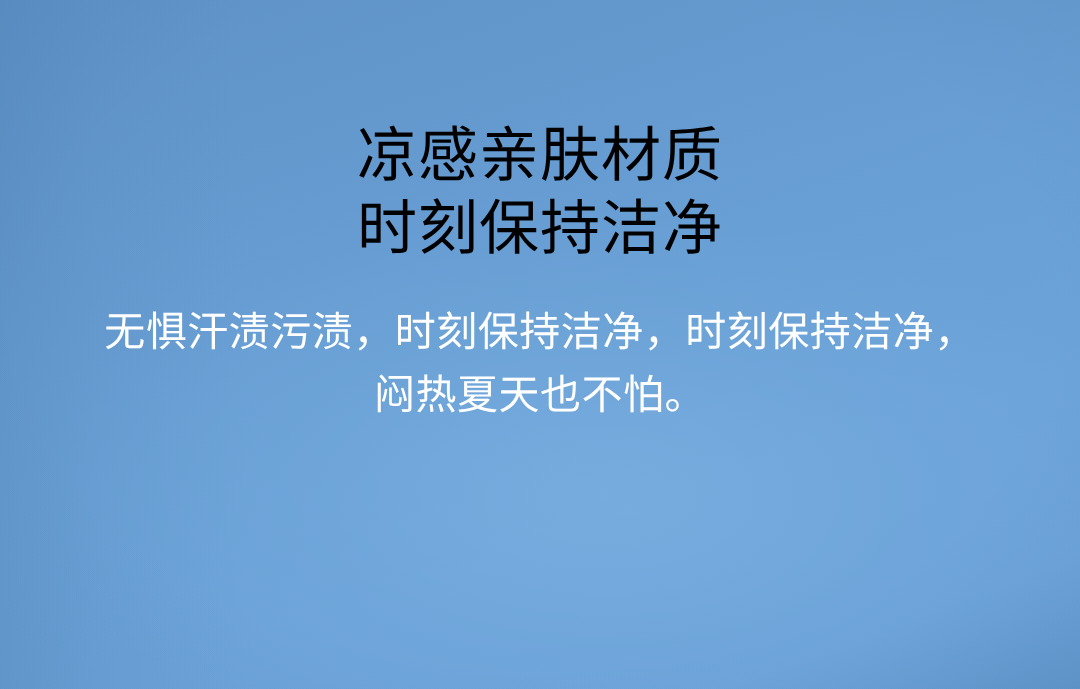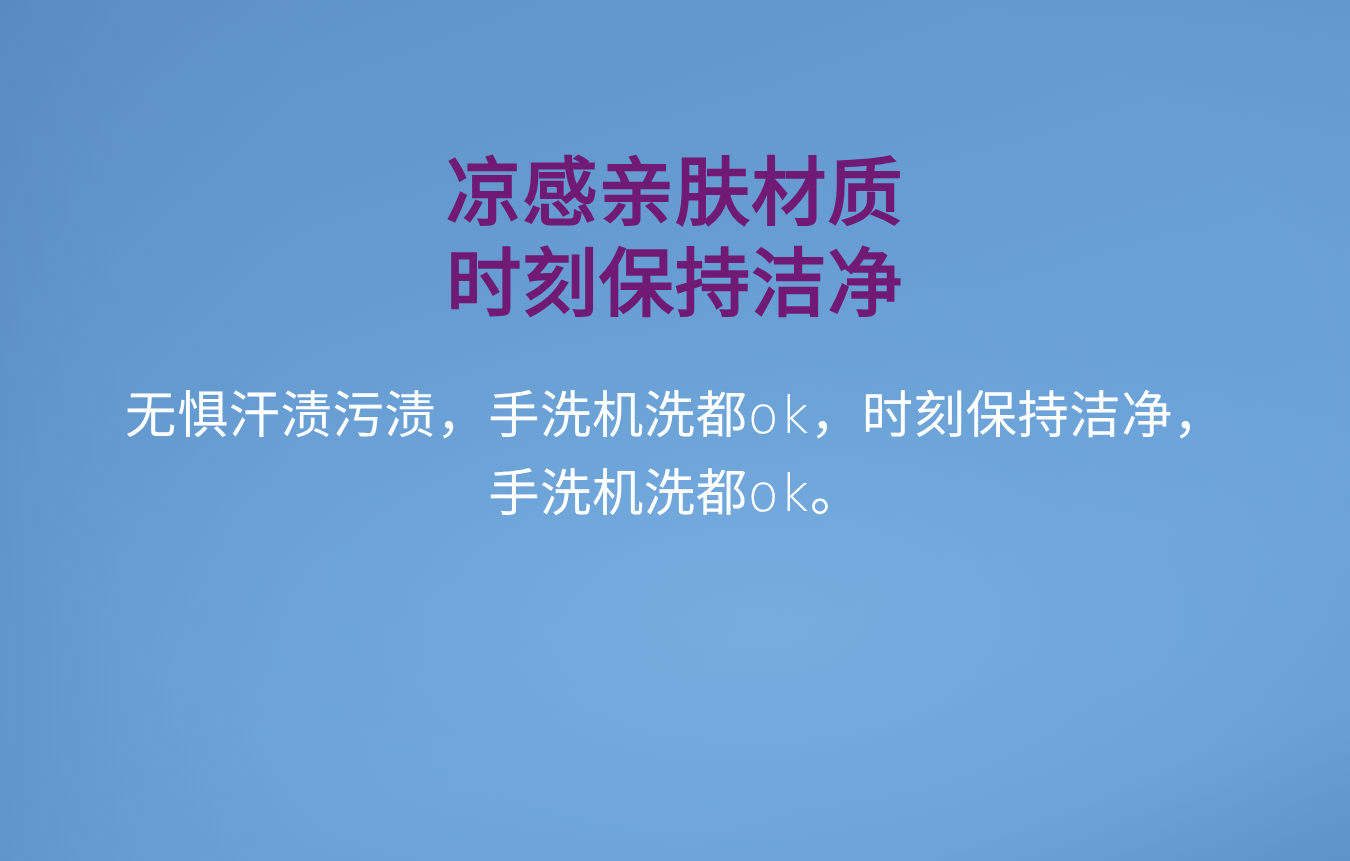--- a/index.html
+++ b/index.html
@@ -75,22 +75,22 @@
     left: 0;
     top: 0;
     width: 1080px;
     text-align: center;
     z-index: 5;
   }
 
   .headline {
     margin: 0;
     padding: 0;
-    color: #701a75;
-    font-weight: 700;
+    color: #000000;
+    font-weight: 400;
     font-size: 60px;
     line-height: 73px;
     letter-spacing: 1px;
   }
 
   .headline-line {
     display: block;
     white-space: nowrap;
   }
 
@@ -120,17 +120,17 @@
   <div class="bg-vignette"></div>
   <div class="bg-left-cast"></div>
 
   <div class="content">
 
     <h1 class="headline">
       <span class="headline-line headline-line-1">凉感亲肤材质</span>
       <span class="headline-line headline-line-2">时刻保持洁净</span>
     </h1>
 
-    <p class="subtitle">无惧汗渍污渍，手洗机洗都ok，时刻保持洁净，手洗机洗都ok。</p>
+    <p class="subtitle">无惧汗渍污渍，时刻保持洁净，时刻保持洁净，闷热夏天也不怕。</p>
 
   </div>
 
 </div>
 
 </body></html>

